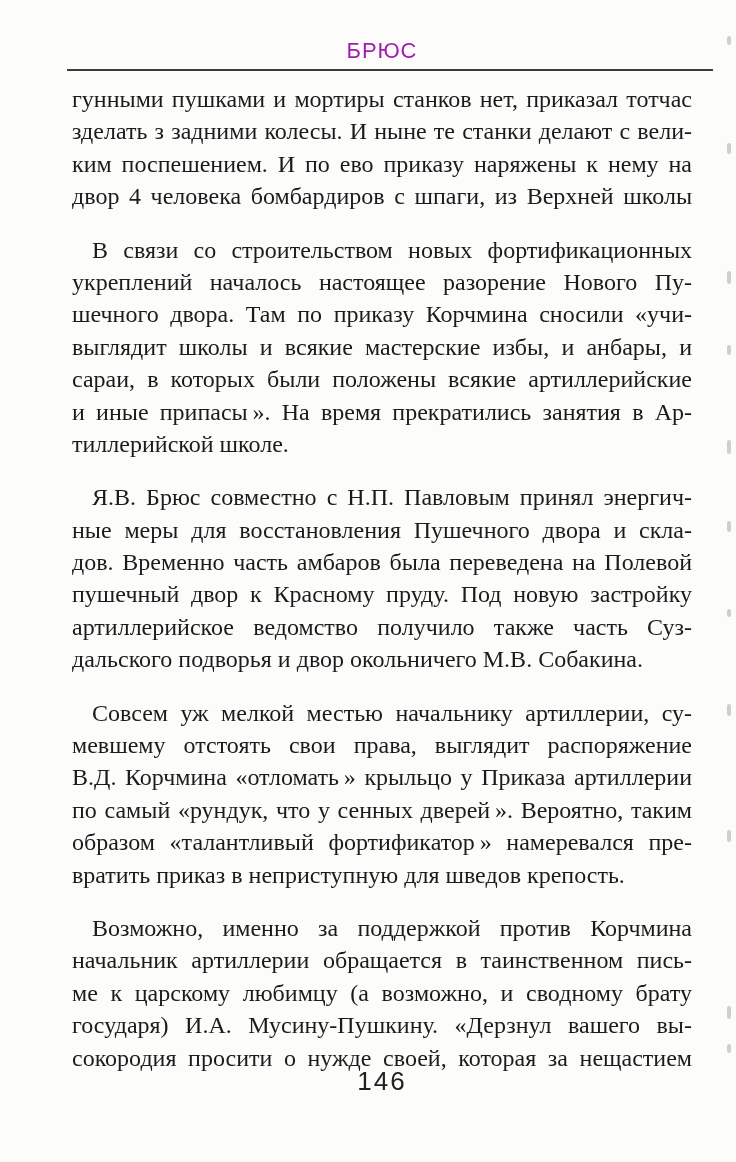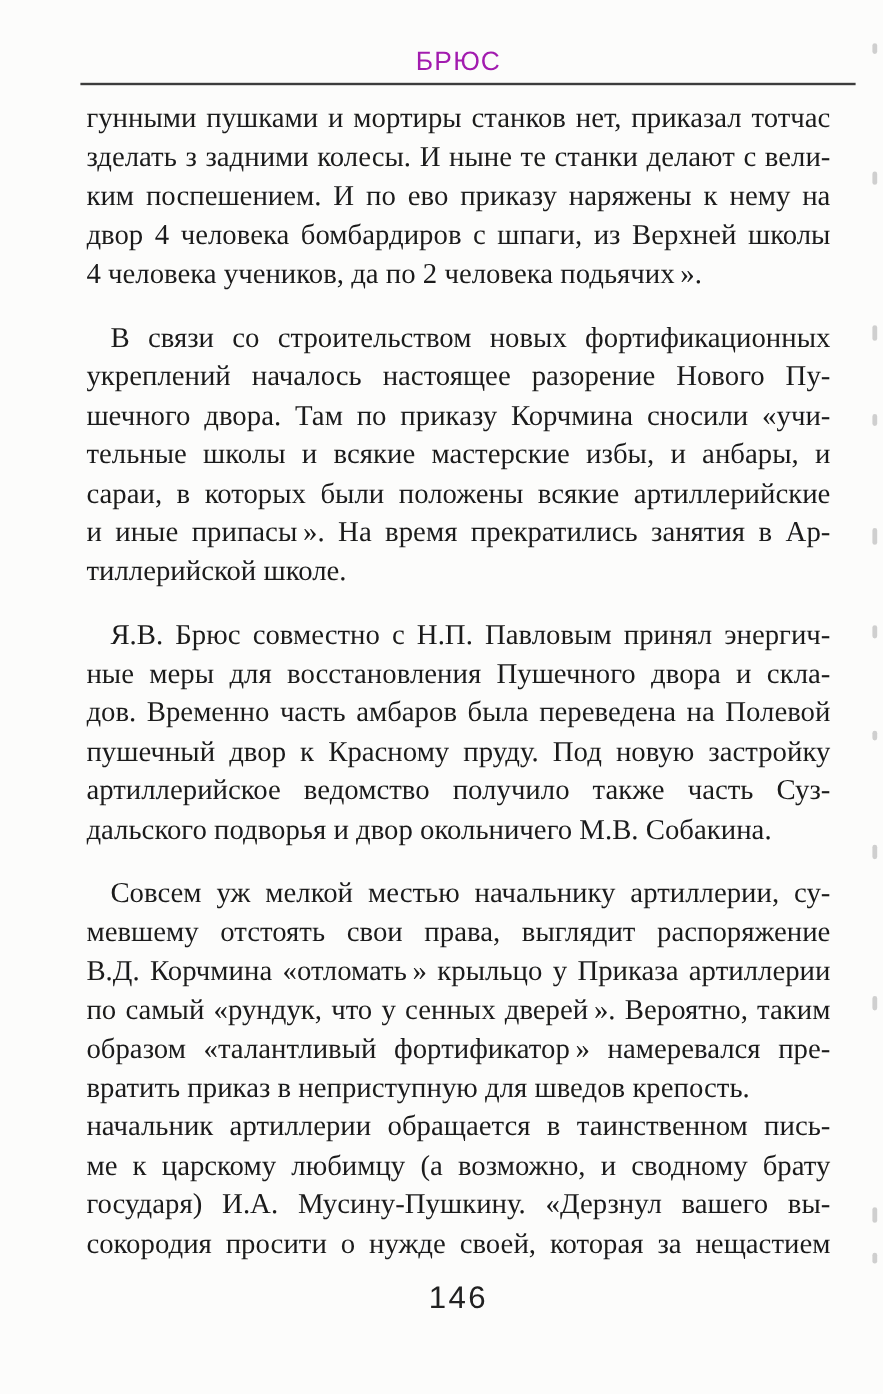--- a/index.html
+++ b/index.html
@@ -68,27 +68,26 @@
   </div>
 
   <div class="header-rule"></div>
 
   <div class="body-text" id="body-text">
       <div class="para">
         <div class="line">гунными пушками и мортиры станков нет, приказал тотчас</div>
         <div class="line">зделать з задними колесы. И ныне те станки делают с вели-</div>
         <div class="line">ким поспешением. И по ево приказу наряжены к нему на</div>
         <div class="line">двор 4 человека бомбардиров с шпаги, из Верхней школы</div>
-        <div class="line final">4 человека учеников, да по 2 человека подьячих ».</div>
       </div>
       <div class="para">
         <div class="line indent">В связи со строительством новых фортификационных</div>
         <div class="line">укреплений началось настоящее разорение Нового Пу-</div>
         <div class="line">шечного двора. Там по приказу Корчмина сносили «учи-</div>
-        <div class="line">тельные школы и всякие мастерские избы, и анбары, и</div>
+        <div class="line">выглядит школы и всякие мастерские избы, и анбары, и</div>
         <div class="line">сараи, в которых были положены всякие артиллерийские</div>
         <div class="line">и иные припасы ». На время прекратились занятия в Ар-</div>
         <div class="line final">тиллерийской школе.</div>
       </div>
       <div class="para">
         <div class="line indent">Я.В. Брюс совместно с Н.П. Павловым принял энергич-</div>
         <div class="line">ные меры для восстановления Пушечного двора и скла-</div>
         <div class="line">дов. Временно часть амбаров была переведена на Полевой</div>
         <div class="line">пушечный двор к Красному пруду. Под новую застройку</div>
         <div class="line">артиллерийское ведомство получило также часть Суз-</div>
@@ -96,20 +95,21 @@
       </div>
       <div class="para">
         <div class="line indent">Совсем уж мелкой местью начальнику артиллерии, су-</div>
         <div class="line">мевшему отстоять свои права, выглядит распоряжение</div>
         <div class="line">В.Д. Корчмина «отломать » крыльцо у Приказа артиллерии</div>
         <div class="line">по самый «рундук, что у сенных дверей ». Вероятно, таким</div>
         <div class="line">образом «талантливый фортификатор » намеревался пре-</div>
         <div class="line final">вратить приказ в неприступную для шведов крепость.</div>
       </div>
       <div class="para">
+        <div class="line indent">Возможно, именно за поддержкой против Корчмина</div>
         <div class="line">начальник артиллерии обращается в таинственном пись-</div>
         <div class="line">ме к царскому любимцу (а возможно, и сводному брату</div>
         <div class="line">государя) И.А. Мусину-Пушкину. «Дерзнул вашего вы-</div>
         <div class="line">сокородия просити о нужде своей, которая за нещастием</div>
       </div>
     </div>
 
   <div class="page-number">146</div>
 
   <div id="edge-artifacts">

